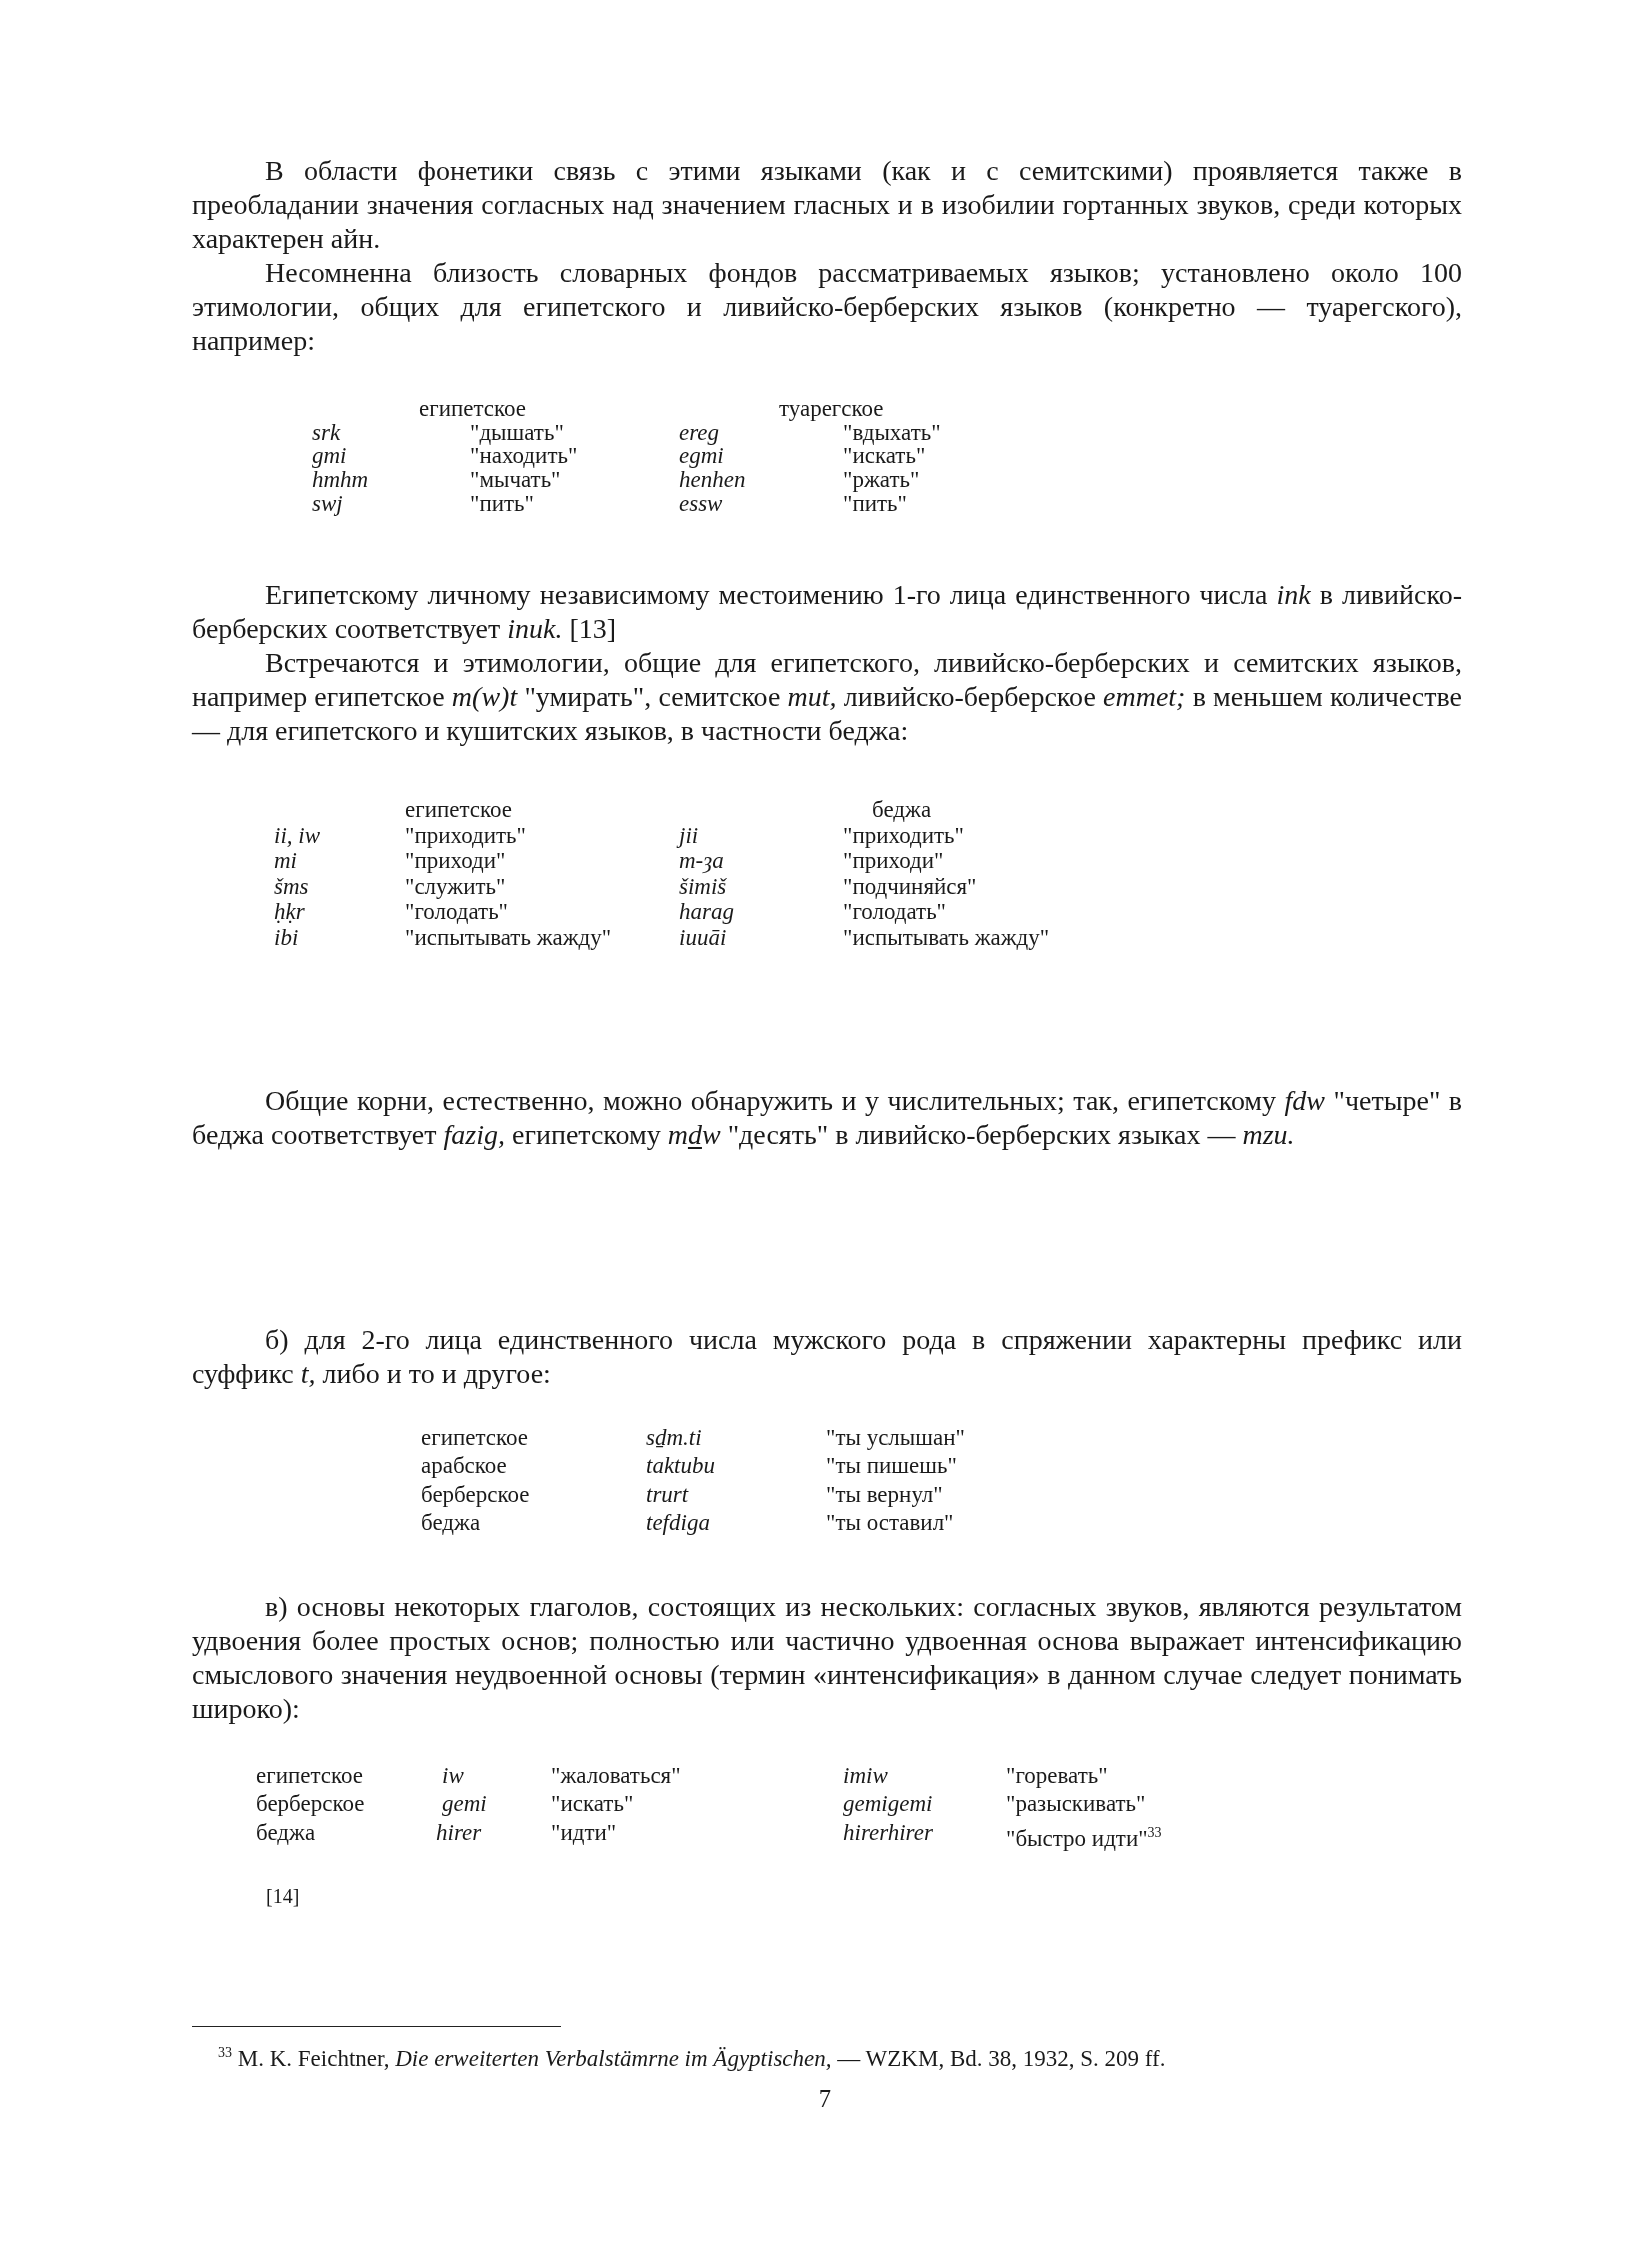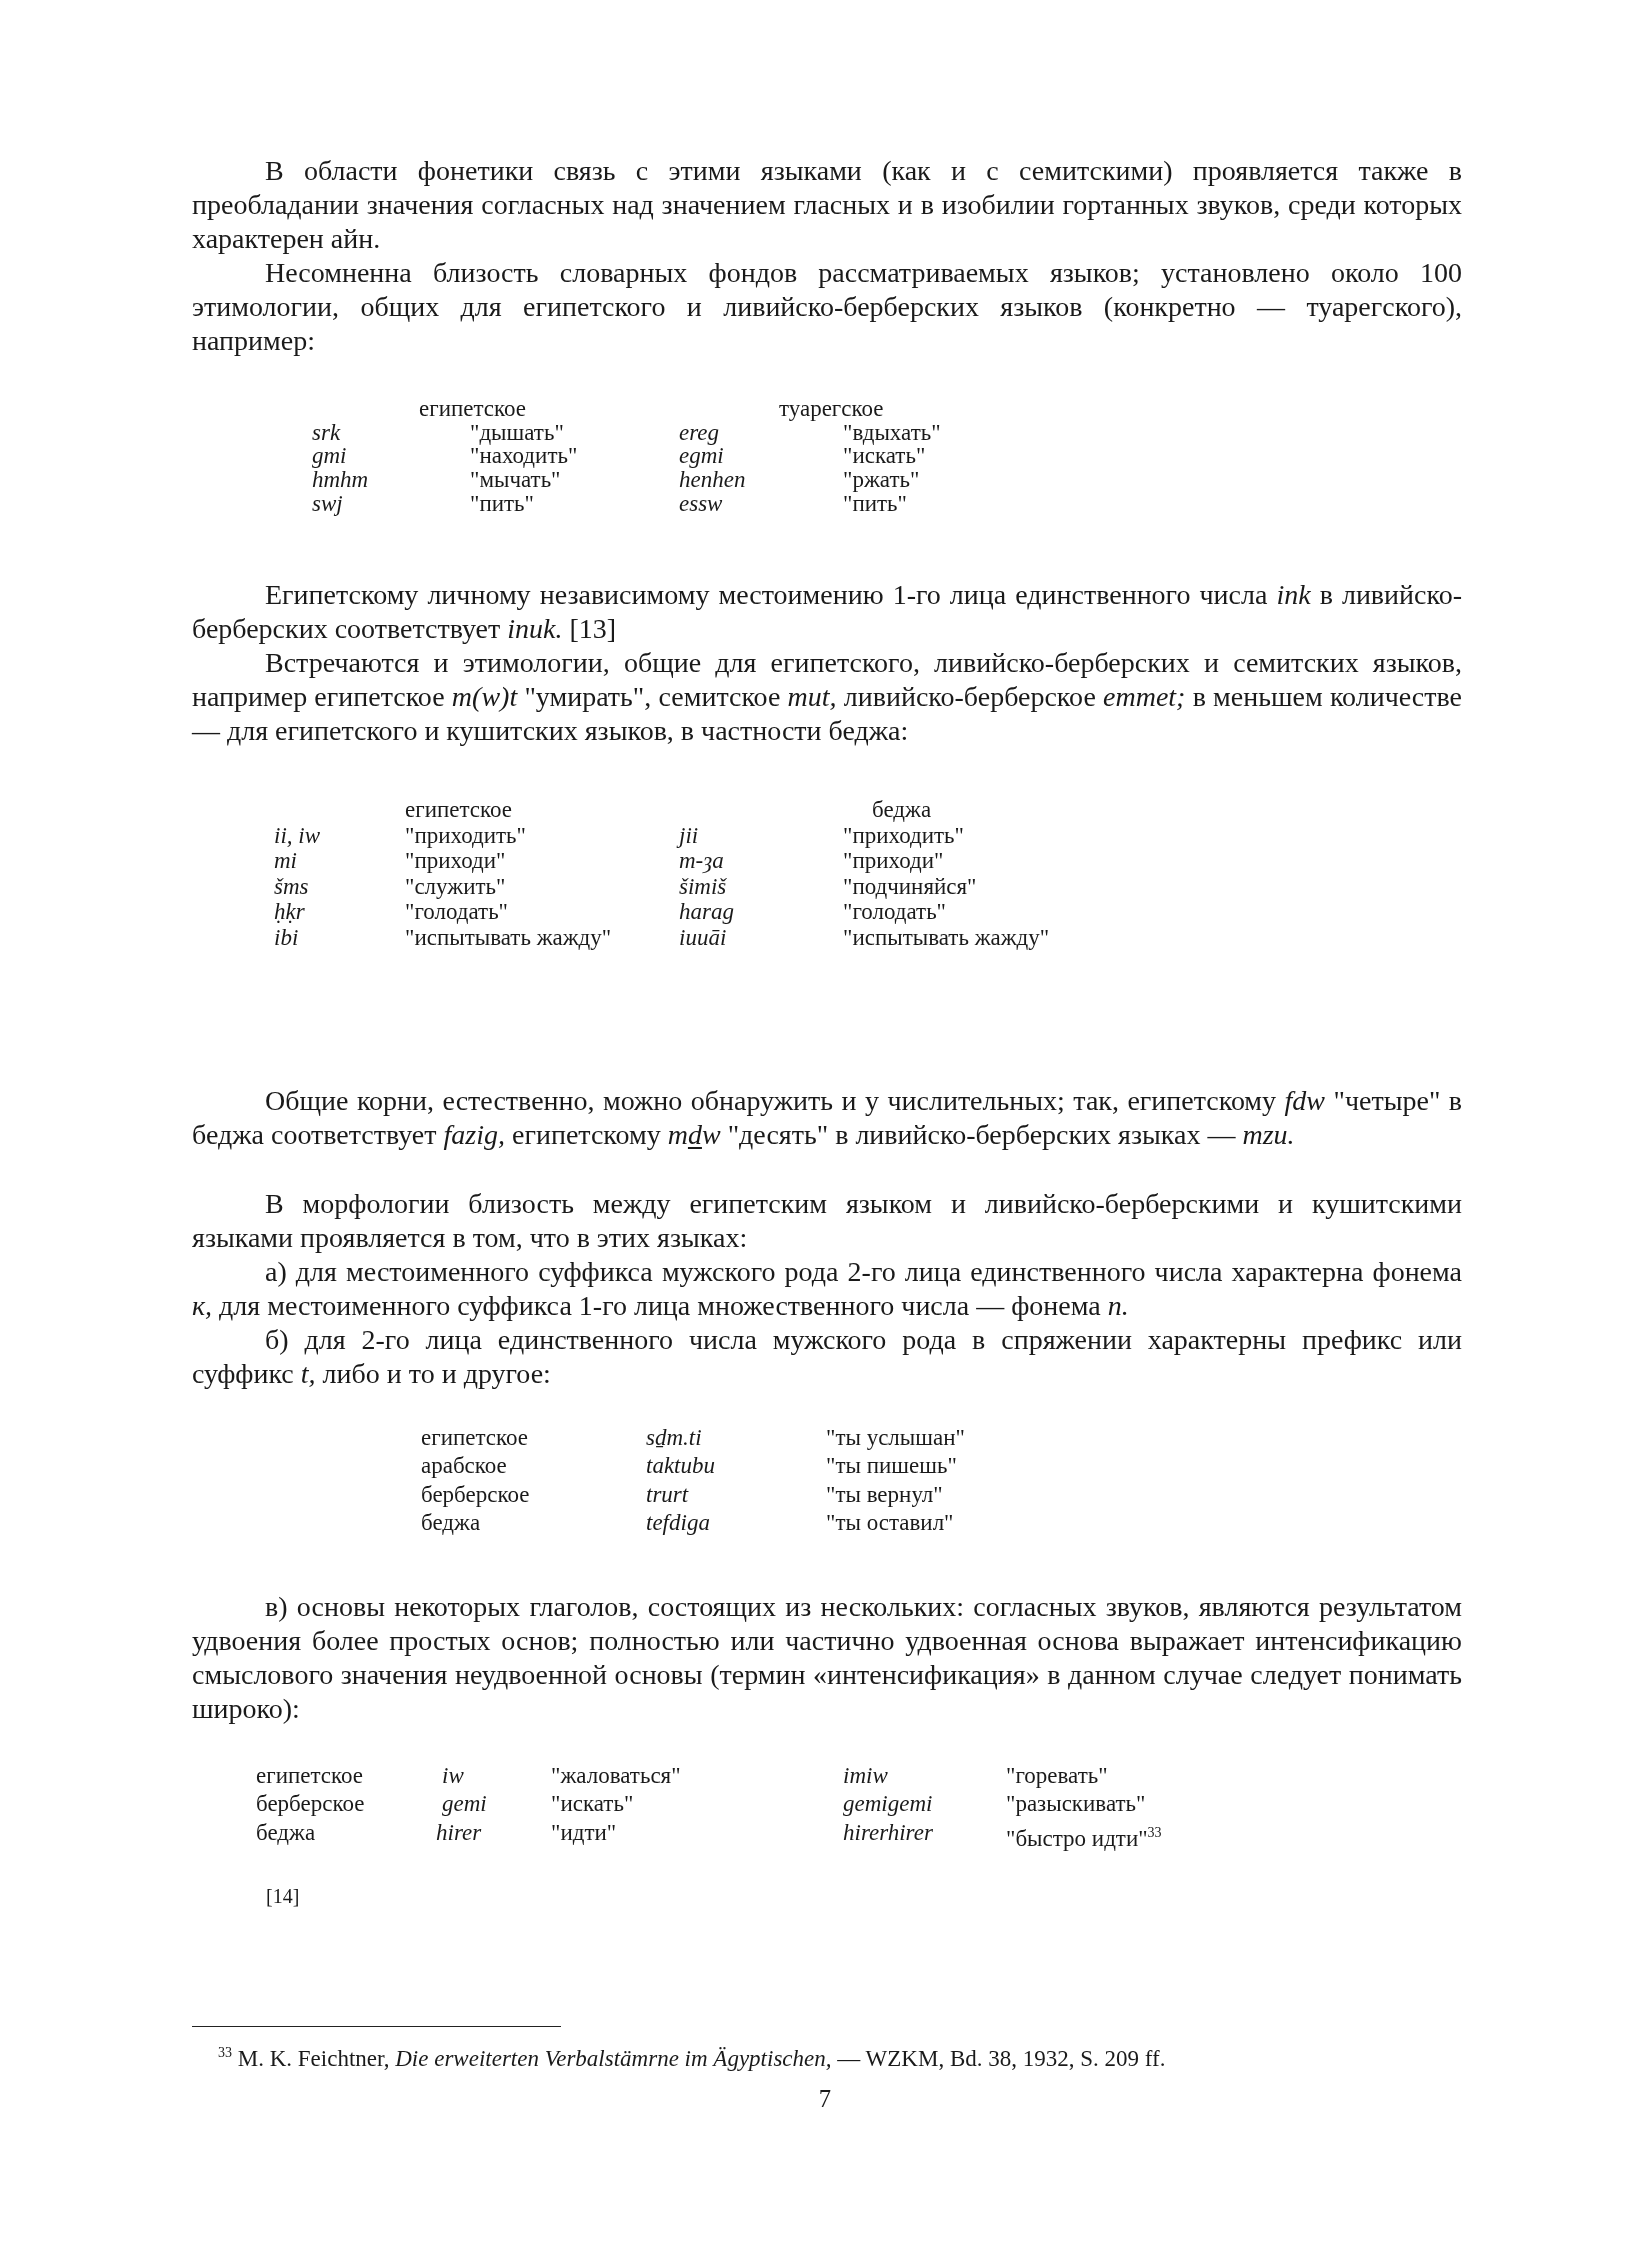--- a/index.html
+++ b/index.html
@@ -93,23 +93,21 @@
       <span class="cell it" style="left:274px; top:128px">ibi</span>
       <span class="cell" style="left:405px; top:128px">"испытывать жажду"</span>
       <span class="cell it" style="left:679px; top:128px">iuuāi</span>
       <span class="cell" style="left:843px; top:128px">"испытывать жажду"</span>
     </div>
   </div>
 
 
   <p class="para" style="top:1084px"><span>Общие корни, естественно, можно обнаружить и у числительных; так, египетскому </span><i>fdw</i><span> "четыре" в беджа соответствует </span><i>fazig,</i><span> египетскому </span><i><span>m</span><span class="ul">d</span><span>w</span></i><span> "десять" в ливийско-берберских языках — </span><i>mzu.</i></p>
 
-  <p class="para" style="top:1187px">В морфологии близость между египетским языком и ливийско-берберскими и кушитскими языками проявляется в том, что в этих языках:</p>
 
-  <p class="para" style="top:1255px"><span>а) для местоименного суффикса мужского рода 2-го лица единственного числа характерна фонема </span><i>к,</i><span> для местоименного суффикса 1-го лица множественного числа — фонема </span><i>n.</i></p>
 
   <p class="para" style="top:1323px"><span>б) для 2-го лица единственного числа мужского рода в спряжении характерны префикс или суффикс </span><i>t,</i><span> либо и то и другое:</span></p>
 
   <div class="tbl" style="left:0; top:1424px; line-height:28px;">
     <div>
       <span class="cell" style="left:421px; top:0">египетское</span>
       <span class="cell it" style="left:646px; top:0">sḏm.ti</span>
       <span class="cell" style="left:826px; top:0">"ты услышан"</span>
     </div>
     <div>

